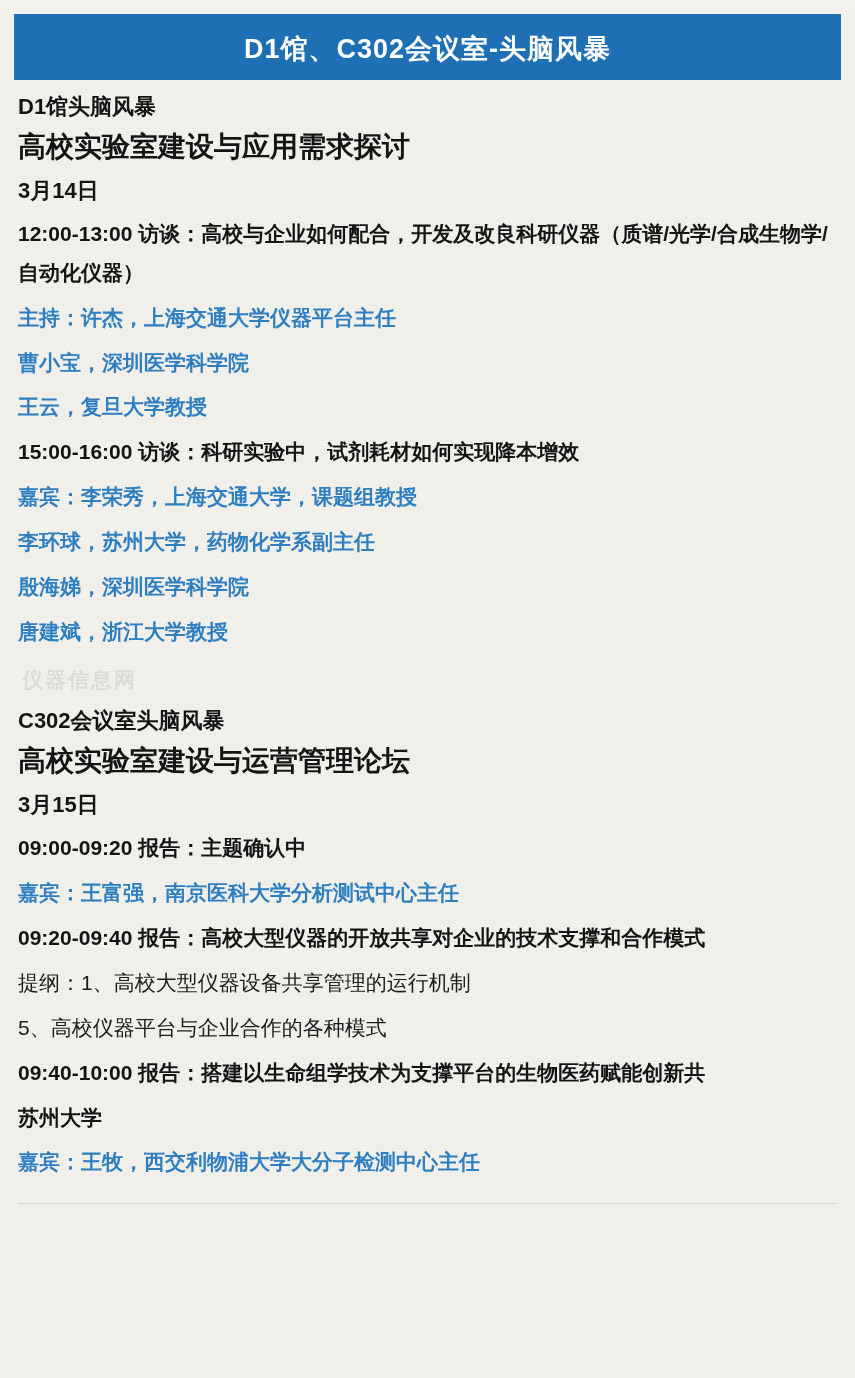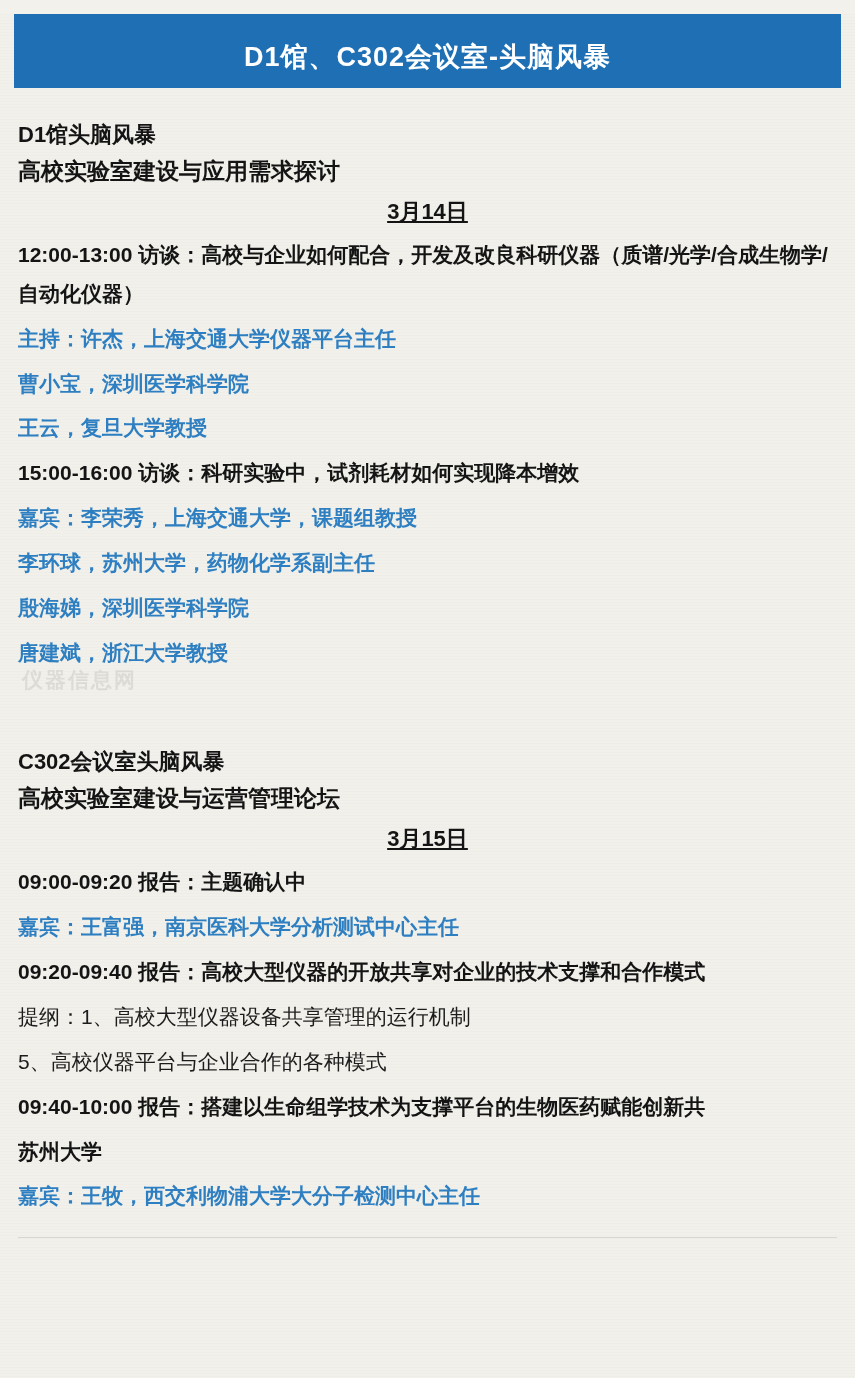--- a/index.html
+++ b/index.html
@@ -24,21 +24,21 @@
       #f1f0eb;
   }
   .header-bar {
     margin: 14px 14px 0 14px;
     background: #1f6fb5;
     color: #ffffff;
     text-align: center;
     font-size: 27px;
     font-weight: bold;
     letter-spacing: 1px;
-    padding: 25px 0 13px 0;
+    padding: 17px 0 13px 0;
   }
   .content {
     padding: 0 18px;
   }
   .line {
     font-size: 21px;
     line-height: 1.85;
     margin: 0;
     padding: 3px 0;
     word-break: break-all;
@@ -49,36 +49,33 @@
   }
   .blue {
     color: #2e7fc1;
     font-weight: bold;
   }
   .normal {
     color: #1c1c1c;
     font-weight: normal;
   }
   .date {
-    text-align: center;
     font-size: 22px;
     font-weight: bold;
     padding: 8px 0 6px 0;
     color: #141414;
-    text-decoration: underline;
   }
   .section-title {
     font-size: 22px;
     font-weight: bold;
     padding: 6px 0 2px 0;
     color: #141414;
-    margin-top: 20px;
   }
   .section-sub {
-    font-size: 23px;
+    font-size: 28px;
     font-weight: bold;
     padding: 4px 0 2px 0;
     color: #141414;
   }
   .spacer {
     height: 46px;
   }
   .watermark {
     position: absolute;
     left: 22px;

